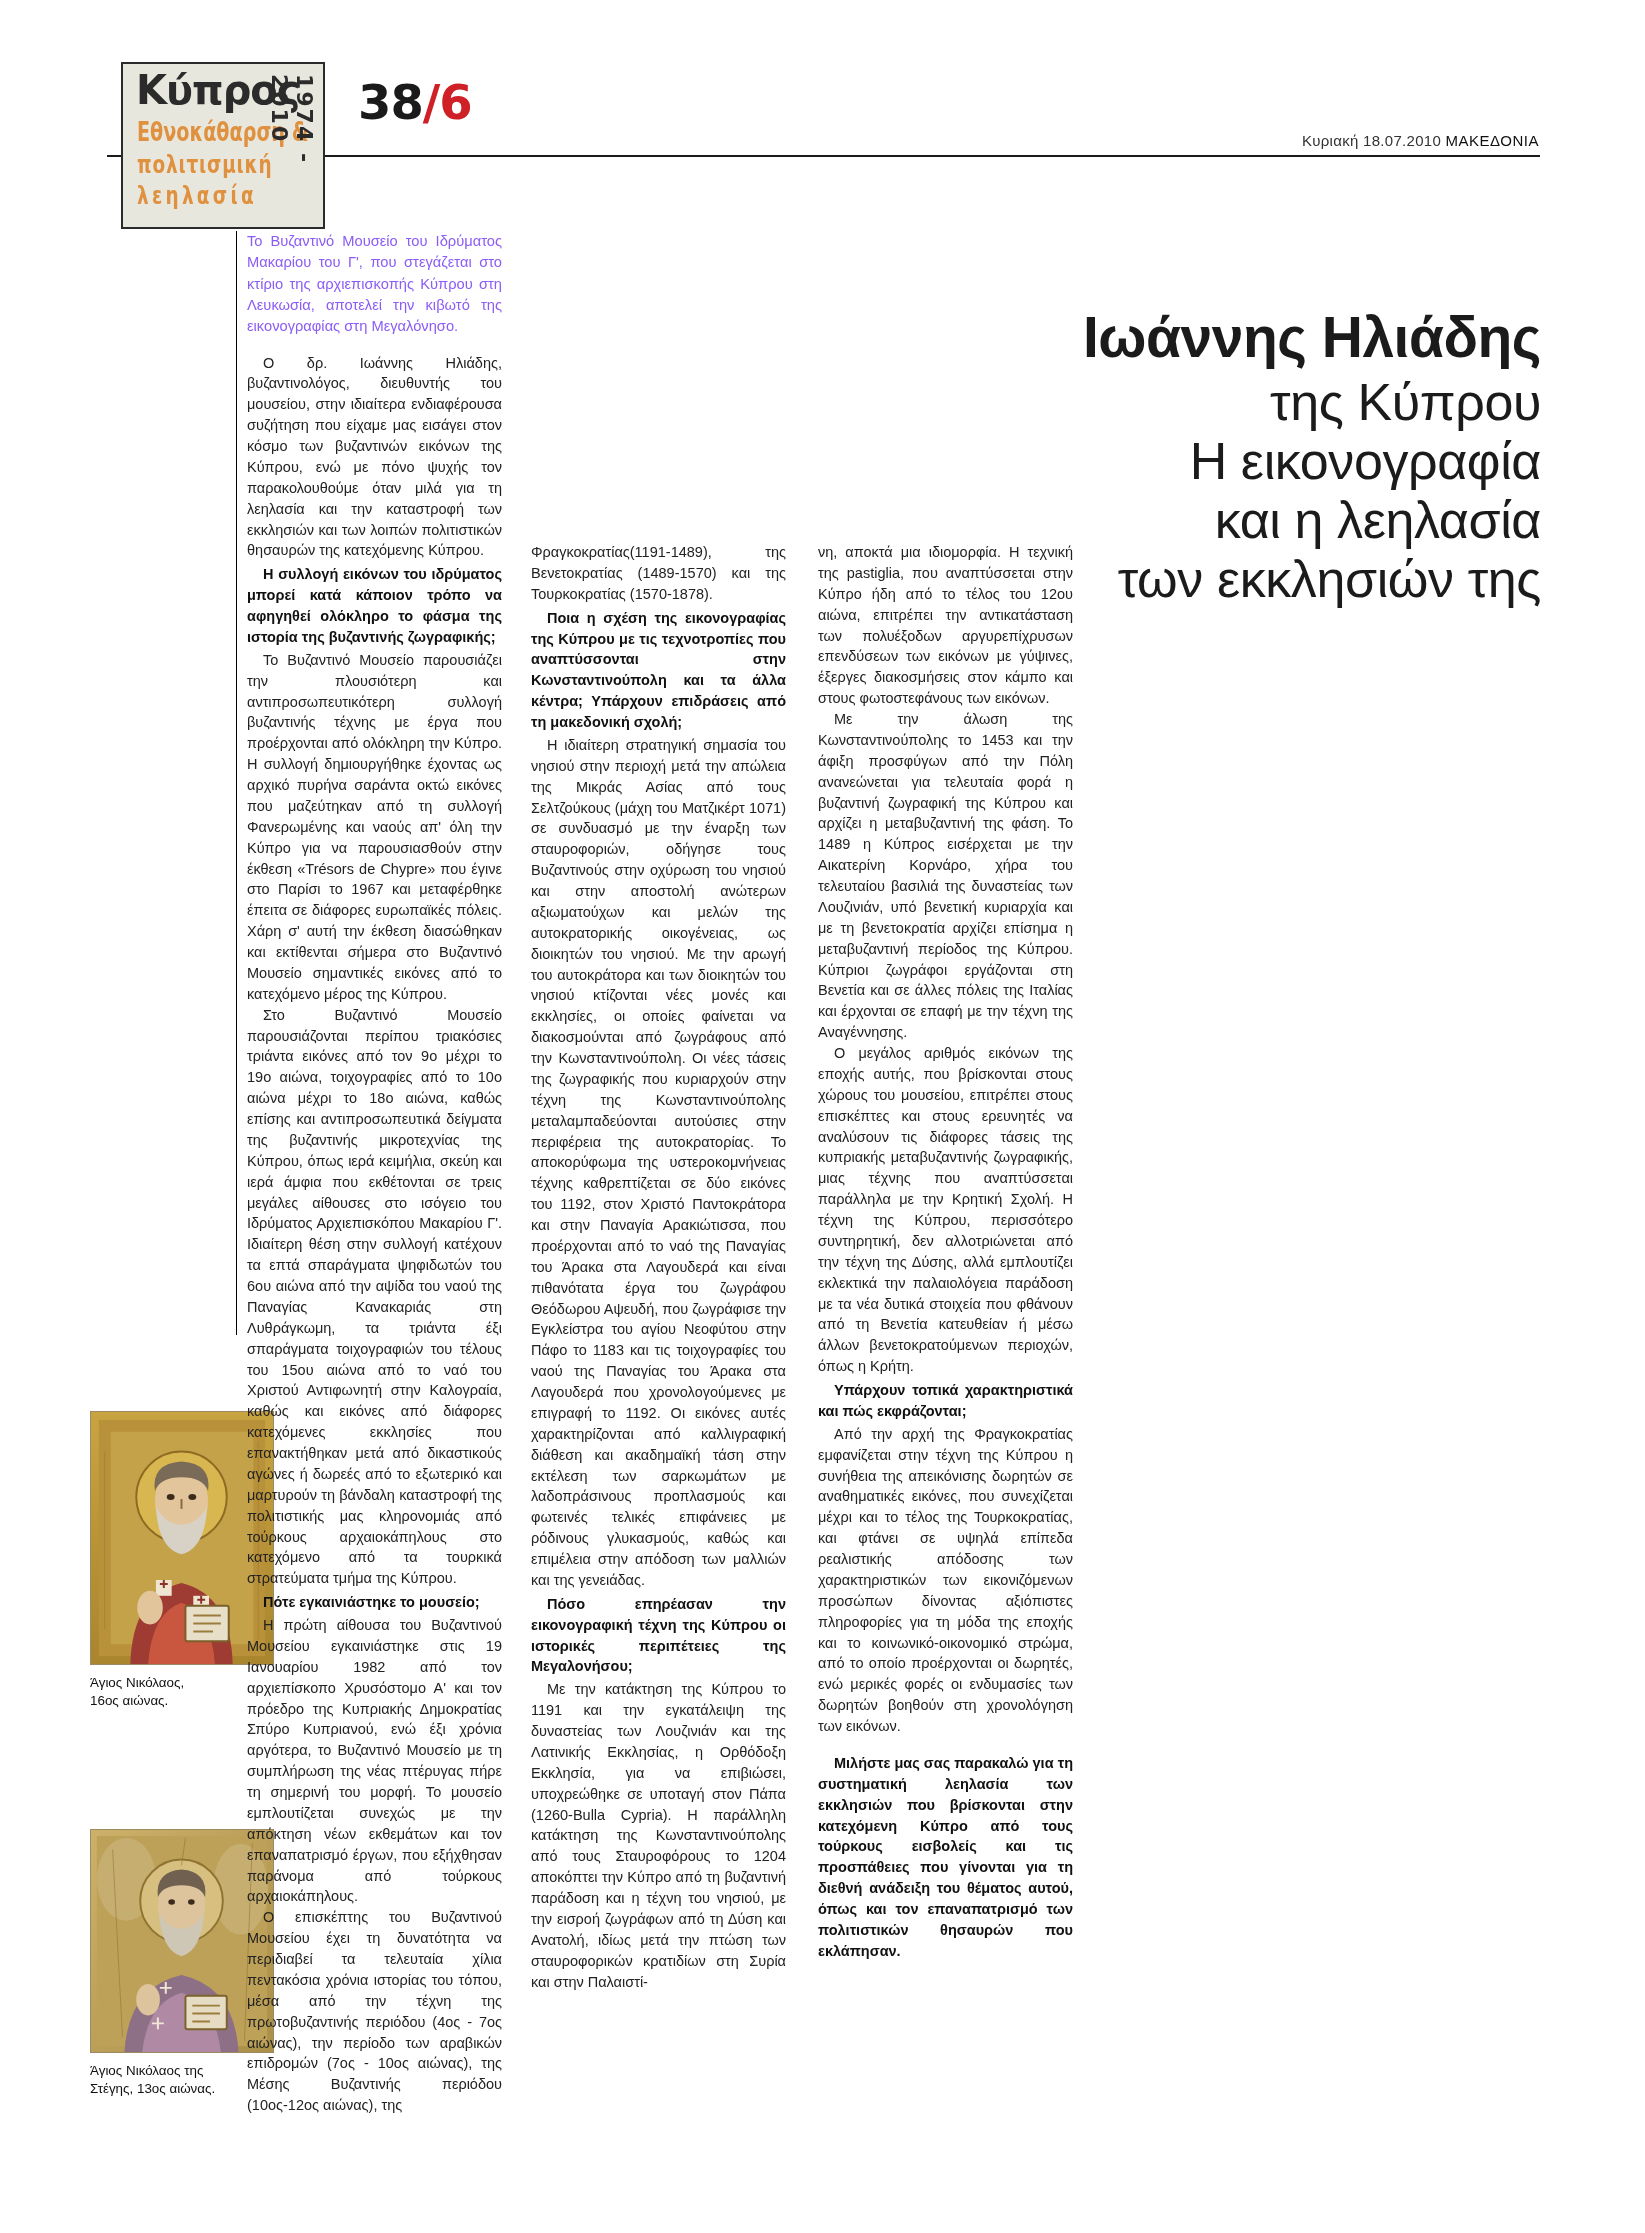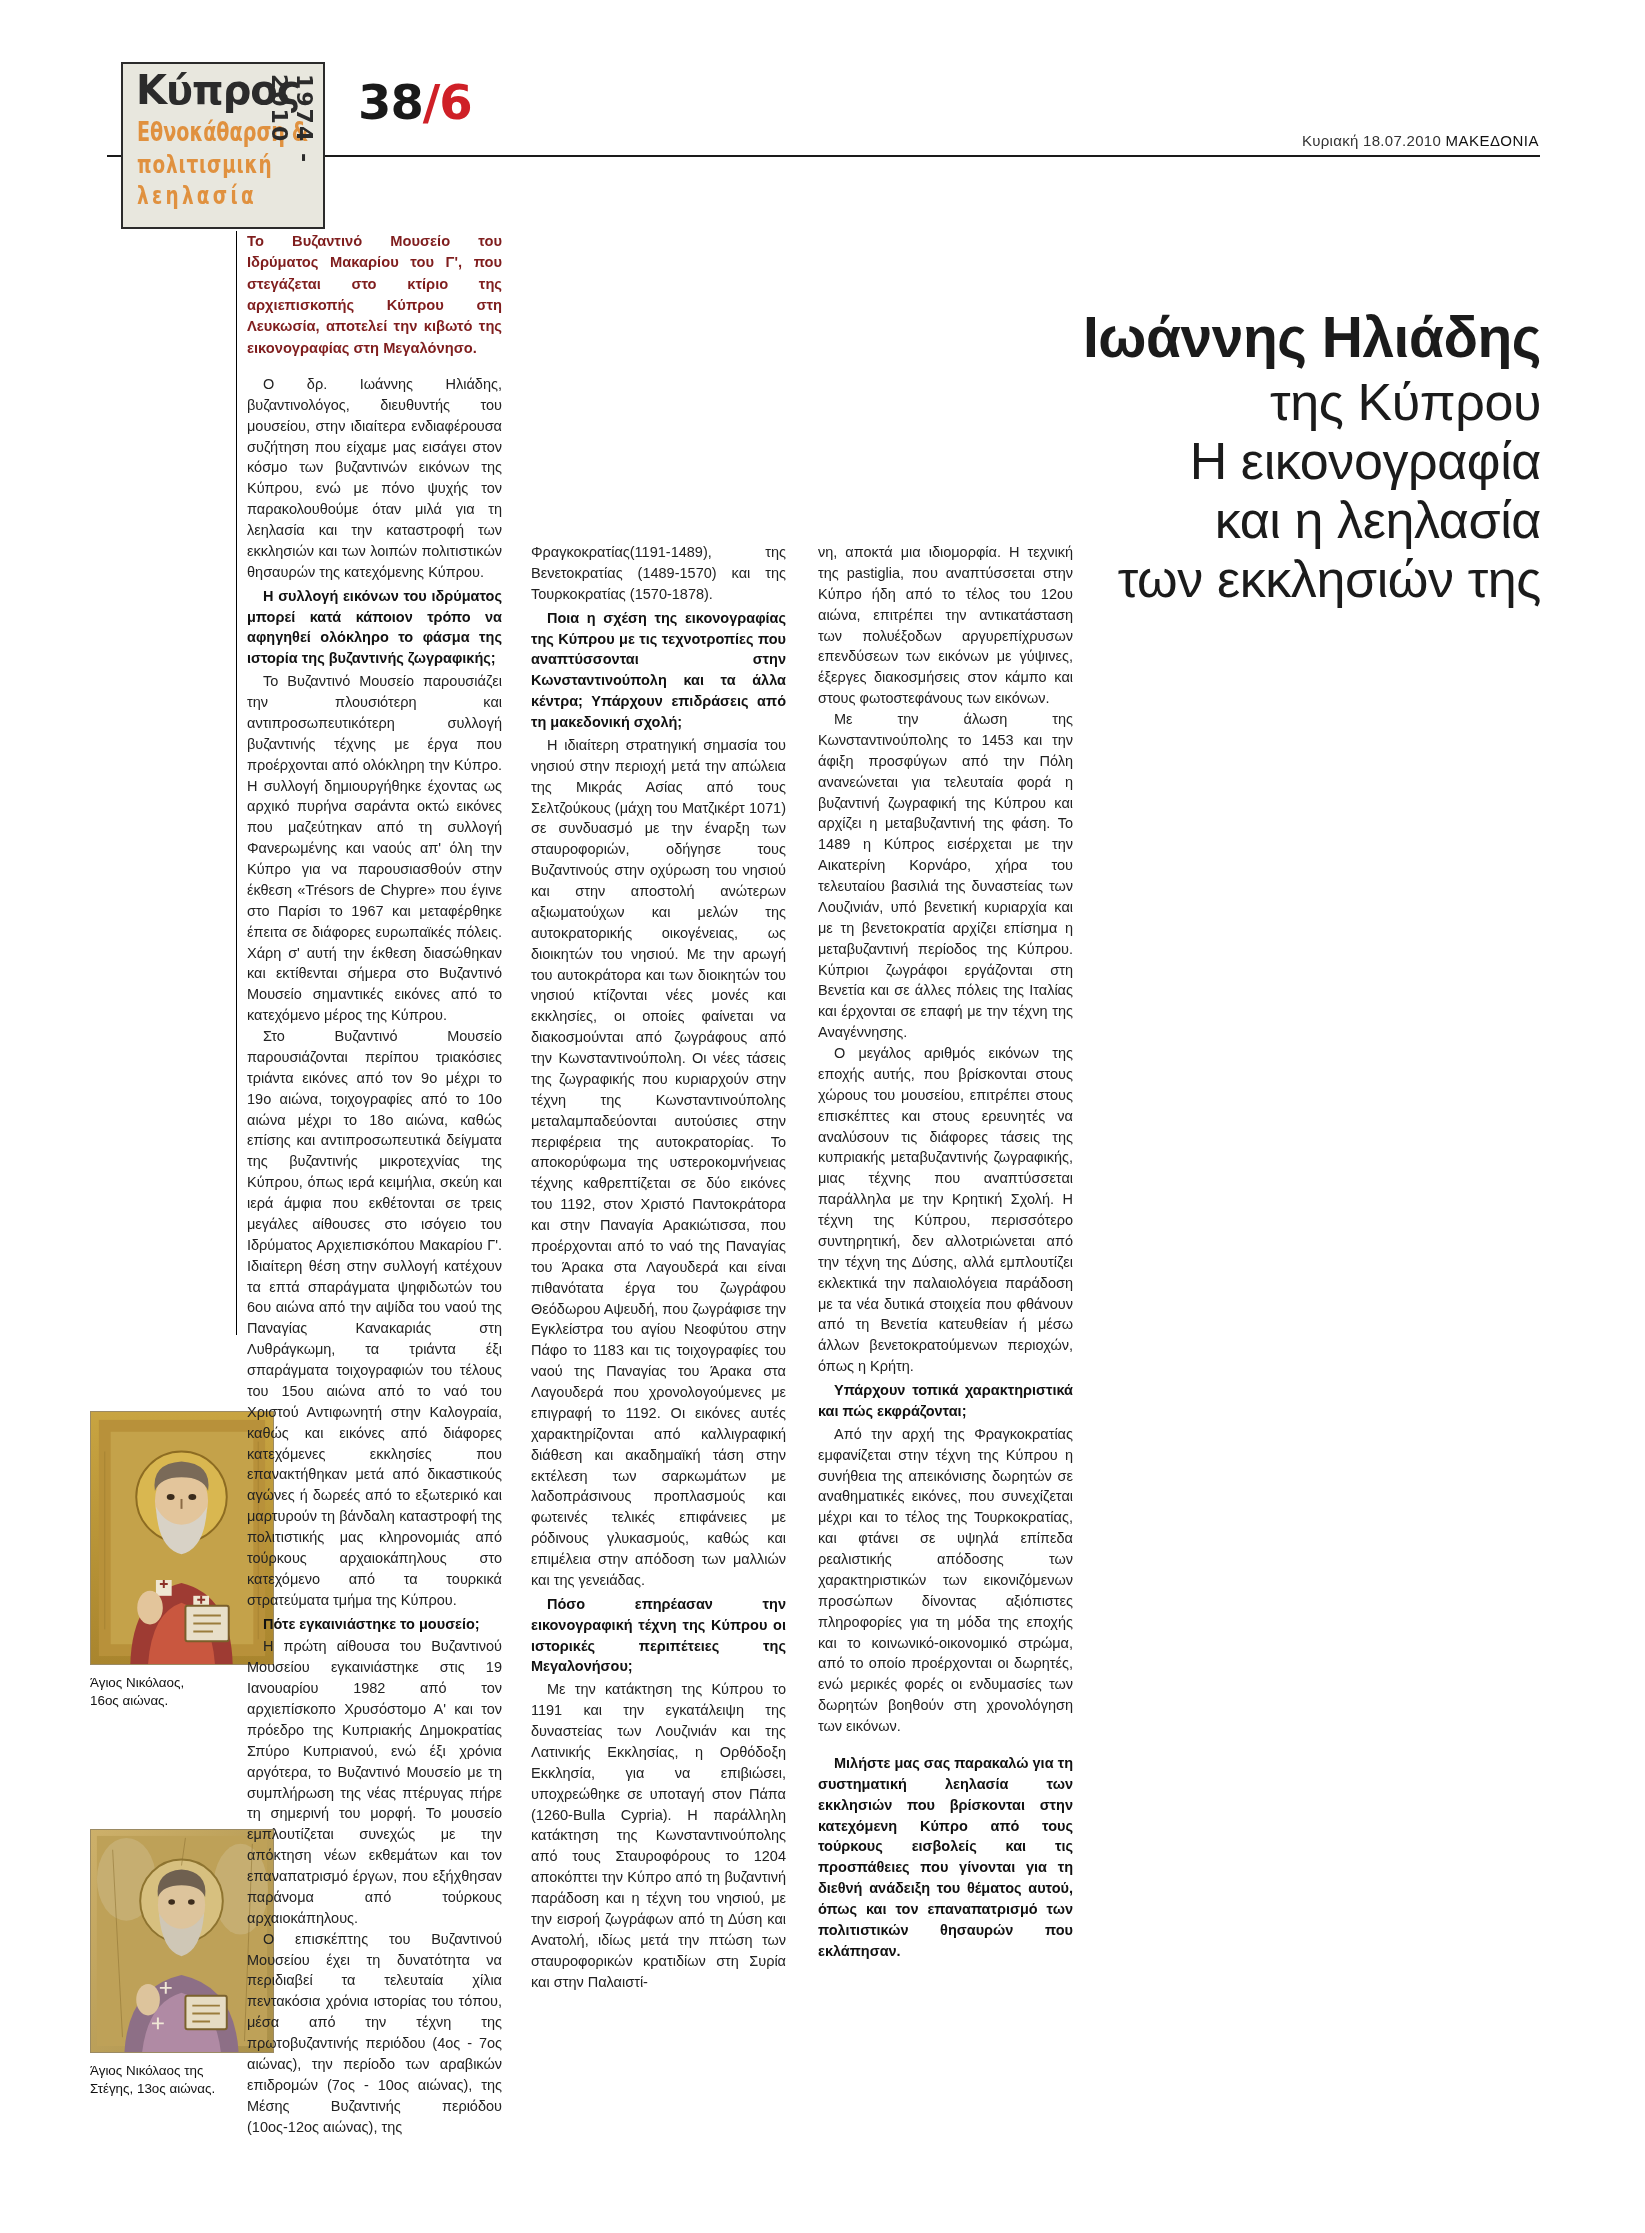--- a/index.html
+++ b/index.html
@@ -104,21 +104,21 @@
     position:absolute;
     font-size:14.5px;
     line-height:1.44;
     color:#222;
     text-align:justify;
     -webkit-hyphens:none;hyphens:none;
   }
   .col p{margin:0 0 0 0;text-indent:16px;}
   .col p.noind{text-indent:0;}
   .col p.lead{
-    font-weight:700;text-indent:0;color:#7f1d1d;
+    font-weight:400;text-indent:0;color:#8b5cf6;
     font-size:14.7px;line-height:1.45;margin-bottom:15px;
   }
   .col p.qhead{
     font-weight:700;text-indent:16px;color:#111;
     margin-top:3px;margin-bottom:2px;
   }
   .col p.closing{
     font-weight:700;text-indent:16px;color:#111;
     margin-top:16px;
   }

